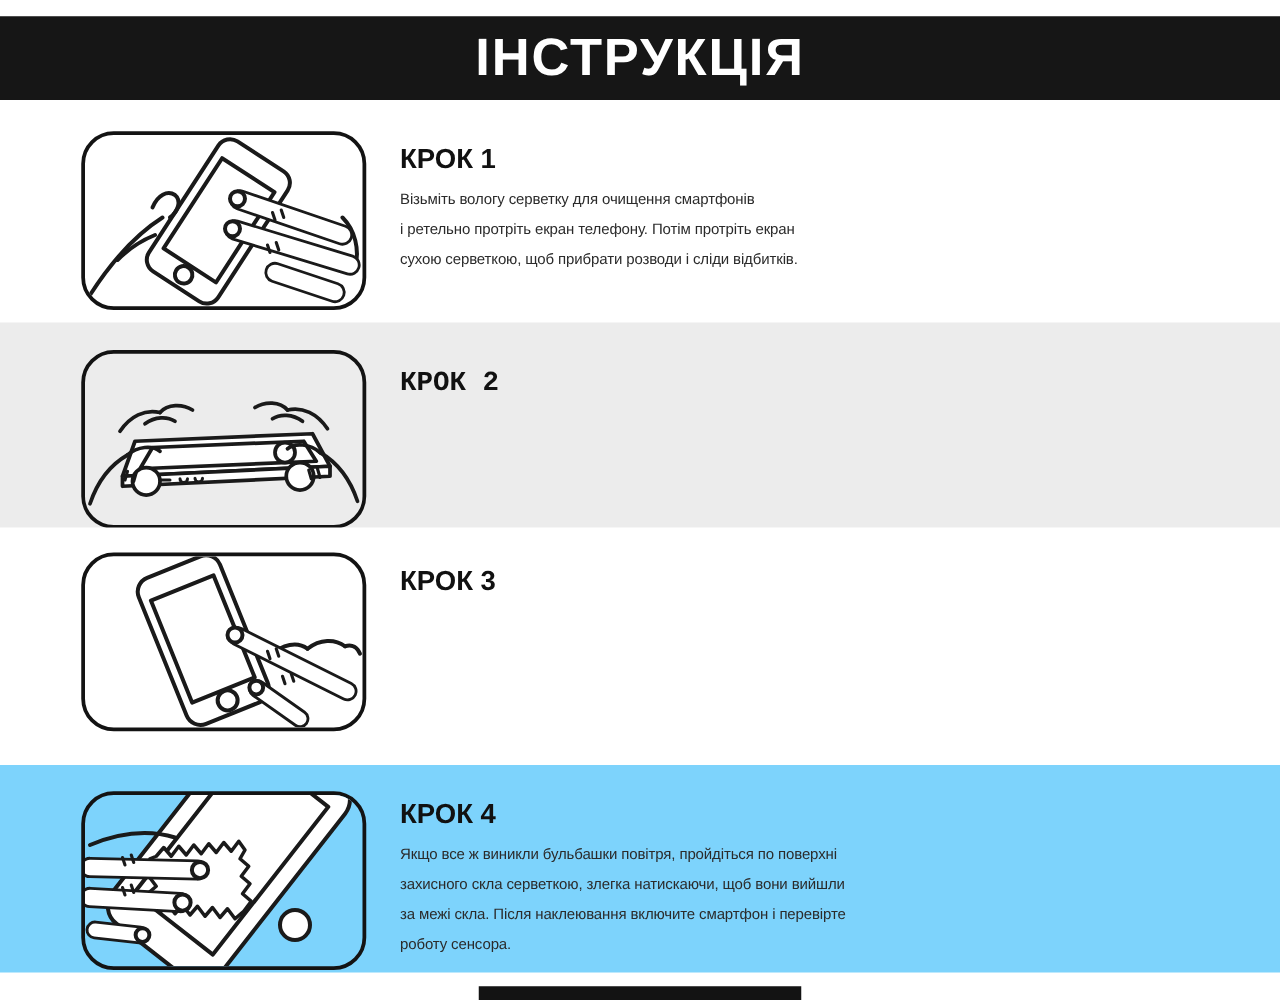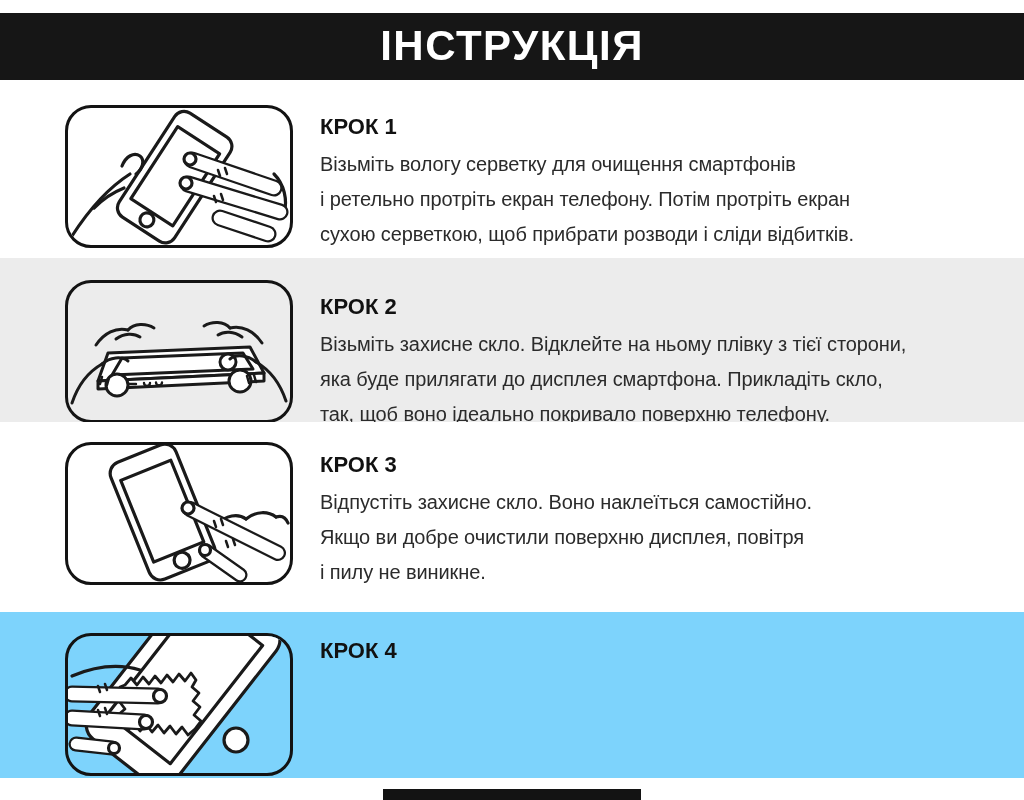--- a/index.html
+++ b/index.html
@@ -4,34 +4,34 @@
 <style>
   html,body{margin:0;padding:0;}
   body{width:1024px;height:800px;position:relative;background:#ffffff;
        font-family:"Liberation Sans",sans-serif;overflow:hidden;}
   .header{position:absolute;top:13px;left:0;width:1024px;height:67px;
           background:#161616;border-bottom:2px solid #9a9a9a;}
   .header h1{margin:0;text-align:center;line-height:66px;font-size:42px;
              font-weight:800;color:#ffffff;letter-spacing:1.5px;}
   .band{position:absolute;left:0;width:1024px;}
   #band1{top:80px;height:178px;background:#ffffff;}
-  #band2{top:258px;height:232px;background:#ececec;}
+  #band2{top:258px;height:232px;background:#ececec;font-family:Liberation Mono, monospace;}
   #band3{top:422px;height:175px;background:#ffffff;}
   #band4{top:612px;height:166px;background:#7dd3fc;}
   .illus{position:absolute;left:65px;width:222px;height:137px;
          border:3.5px solid #131313;border-radius:26px;overflow:hidden;
          box-sizing:content-box;}
   .illus svg{display:block;width:100%;height:100%;}
   #band1 .illus{top:25px;} #band2 .illus{top:22px;}
   #band3 .illus{top:20px;} #band4 .illus{top:21px;}
   .content{position:absolute;left:320px;}
   #band1 .content{top:34px;} #band2 .content{top:36px;}
   #band3 .content{top:30px;} #band4 .content{top:26px;}
   .step-label{font-size:22px;font-weight:700;color:#111111;margin-bottom:7px;}
-  .step-text{font-size:20px;line-height:35px;color:#2b2b2b;
+  .step-text{font-size:12px;line-height:24px;color:#2b2b2b;
              white-space:pre-line;letter-spacing:-0.1px;}
   .footer-bar{position:absolute;left:383px;top:789px;width:258px;height:11px;
               background:#131313;}
 </style>
 </head>
 <body>
 
 <header class="header">
   <h1>ІНСТРУКЦІЯ</h1>
 </header>
@@ -101,23 +101,20 @@
           <path d="M162 45 C 156 38 144 38 136 43"></path>
           <path d="M174 54 C 166 48 156 48 150 52"></path>
           <circle cx="172" cy="98" r="11" fill="#fff"></circle>
           <path d="M186 92 l2 7 M179 93 l2 7" stroke-width="2.5"></path>
         </g>
       </g>
     </svg>
   </div>
   <div class="content">
     <div class="step-label">КРОК 2</div>
-    <div class="step-text">Візьміть захисне скло. Відклейте на ньому плівку з тієї сторони,
-яка буде прилягати до дисплея смартфона. Прикладіть скло,
-так, щоб воно ідеально покривало поверхню телефону.</div>
   </div>
 </section>
 
 <section class="band" id="band3">
   <div class="illus">
     <svg viewBox="0 0 222 137">
       <g fill="none" stroke="#1a1a1a" stroke-width="3.2" stroke-linecap="round" stroke-linejoin="round">
         <g transform="rotate(-22 95 68)">
           <rect x="60" y="4" width="70" height="126" rx="12" fill="#fff"></rect>
           <rect x="68" y="22" width="54" height="88" fill="#fff"></rect>
@@ -134,23 +131,20 @@
           <line x1="172" y1="130" x2="138" y2="106" stroke="#fff" stroke-width="10.5"></line>
           <circle cx="137" cy="105" r="5.5" fill="#fff"></circle>
           <path d="M146 76 l2 6 M153 74 l2 6" stroke-width="2.5"></path>
           <path d="M158 96 l2 6 M165 94 l2 6" stroke-width="2.5"></path>
         </g>
       </g>
     </svg>
   </div>
   <div class="content">
     <div class="step-label">КРОК 3</div>
-    <div class="step-text">Відпустіть захисне скло. Воно наклеїться самостійно.
-Якщо ви добре очистили поверхню дисплея, повітря
-і пилу не виникне.</div>
   </div>
 </section>
 
 <section class="band" id="band4">
   <div class="illus">
     <svg viewBox="0 0 222 137">
       <g fill="none" stroke="#1a1a1a" stroke-width="3.2" stroke-linecap="round" stroke-linejoin="round">
         <g transform="rotate(38 120 40)">
           <rect x="66" y="-52" width="108" height="200" rx="18" fill="#fff"></rect>
           <rect x="80" y="-30" width="80" height="150" fill="#fff"></rect>
@@ -169,16 +163,20 @@
           <line x1="8" y1="108" x2="44" y2="112" stroke="#fff" stroke-width="10.5"></line>
           <circle cx="46" cy="112" r="5.5" fill="#fff"></circle>
           <path d="M30 50 l2 6 M37 48 l2 6" stroke-width="2.5"></path>
           <path d="M30 74 l2 6 M37 72 l2 6" stroke-width="2.5"></path>
         </g>
       </g>
     </svg>
   </div>
   <div class="content">
     <div class="step-label">КРОК 4</div>
+    <div class="step-text">Якщо все ж виникли бульбашки повітря, пройдіться по поверхні
+захисного скла серветкою, злегка натискаючи, щоб вони вийшли
+за межі скла. Після наклеювання включите смартфон і перевірте
+роботу сенсора.</div>
   </div>
 </section>
 
 <div class="footer-bar"></div>
 
 </body></html>

